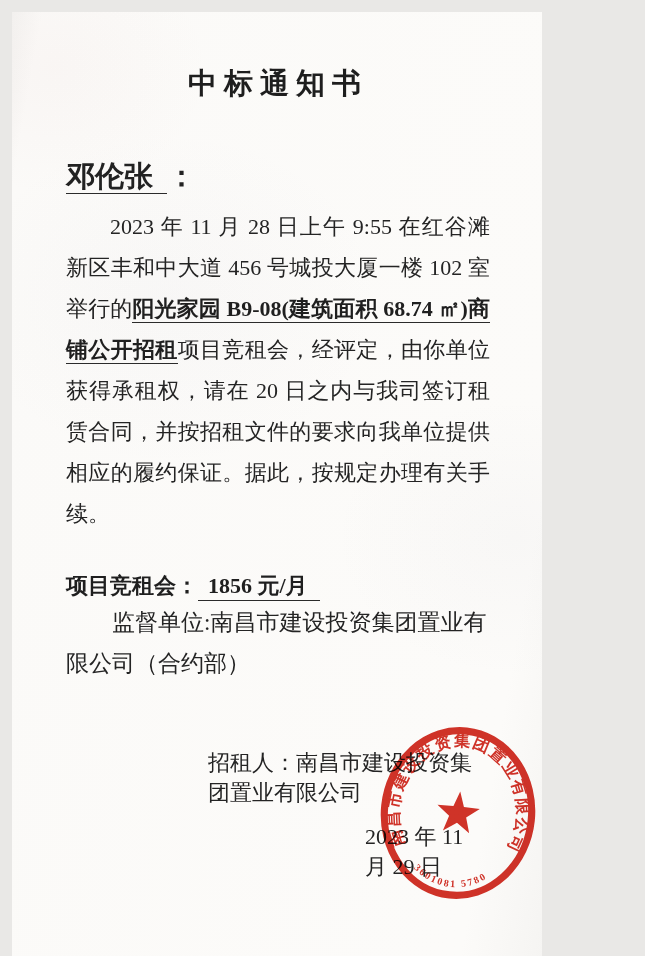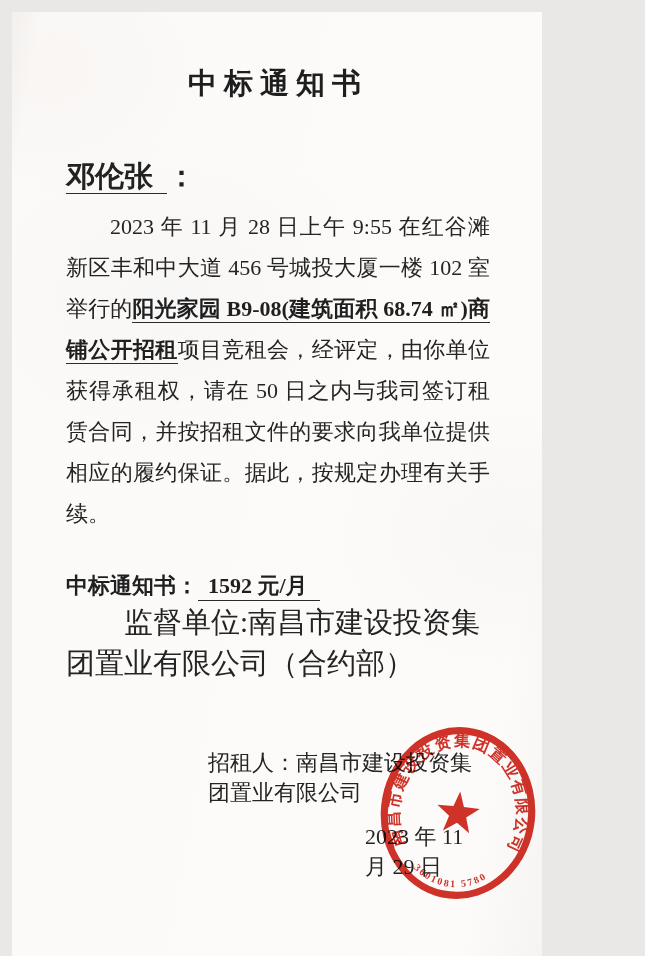--- a/index.html
+++ b/index.html
@@ -66,21 +66,21 @@
   }
   .notice-para{
     margin:38px 0 0 0;
     font-size:22px;
     line-height:41px;
     text-align:justify;
     text-indent:2em;
     color:#242424;
   }
   .indent-line{
-    font-size:29px;
+    font-size:23px;
     line-height:41px;
     text-indent:2em;
     color:#242424;
   }
   .lessor-line{
     margin-top:64px;
     padding-left:142px;
     font-size:22px;
     line-height:30px;
     color:#242424;
@@ -108,23 +108,23 @@
 </style>
 </head>
 <body>
 
 <div class="paper">
 
   <div class="doc-title">中标通知书</div>
 
   <div class="salutation"><span class="name">邓伦张</span><span>：</span></div>
 
-  <p class="body-para"><span>2023 年 11 月 28 日上午 9:55 在红谷滩新区丰和中大道 456 号城投大厦一楼 102 室举行的</span><span class="proj">阳光家园 B9-08(建筑面积 68.74 ㎡)商铺公开招租</span><span>项目竞租会，经评定，由你单位获得承租权，请在 50 日之内与我司签订租赁合同，并按招租文件的要求向我单位提供相应的履约保证。据此，按规定办理有关手续。</span></p>
+  <p class="body-para"><span>2023 年 11 月 28 日上午 9:55 在红谷滩新区丰和中大道 456 号城投大厦一楼 102 室举行的</span><span class="proj">阳光家园 B9-08(建筑面积 68.74 ㎡)商铺公开招租</span><span>项目竞租会，经评定，由你单位获得承租权，请在 20 日之内与我司签订租赁合同，并按招租文件的要求向我单位提供相应的履约保证。据此，按规定办理有关手续。</span></p>
 
-  <div class="result-line"><span>中标通知书：</span><span class="value">1592 元/月</span></div>
+  <div class="result-line"><span>项目竞租会：</span><span class="value">1856 元/月</span></div>
 
 
   <div class="indent-line">监督单位:南昌市建设投资集团置业有限公司（合约部）</div>
 
 
   <div class="lessor-line"><span>招租人：</span><span>南昌市建设投资集团置业有限公司</span></div>
 
   <div class="date-line">2023 年 11 月 29 日</div>
 
   <div class="seal">

